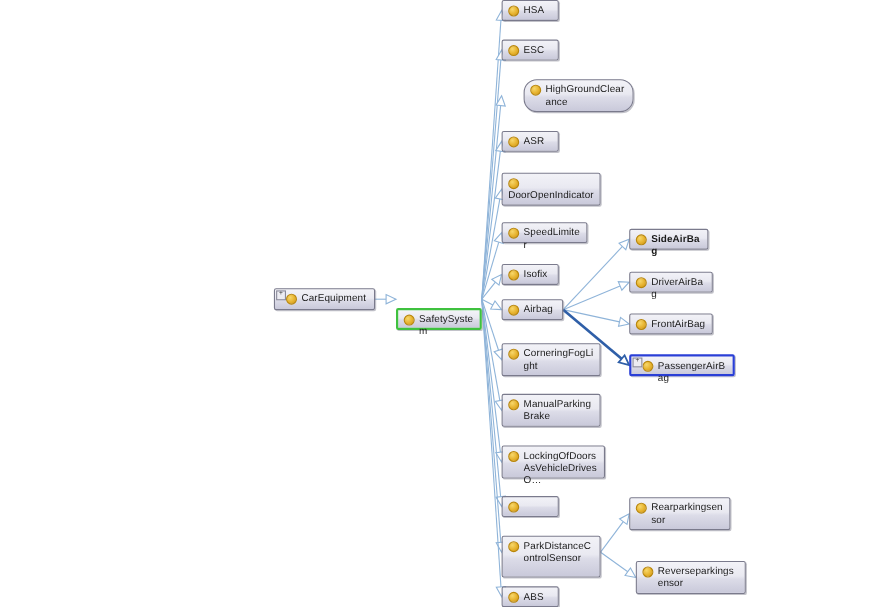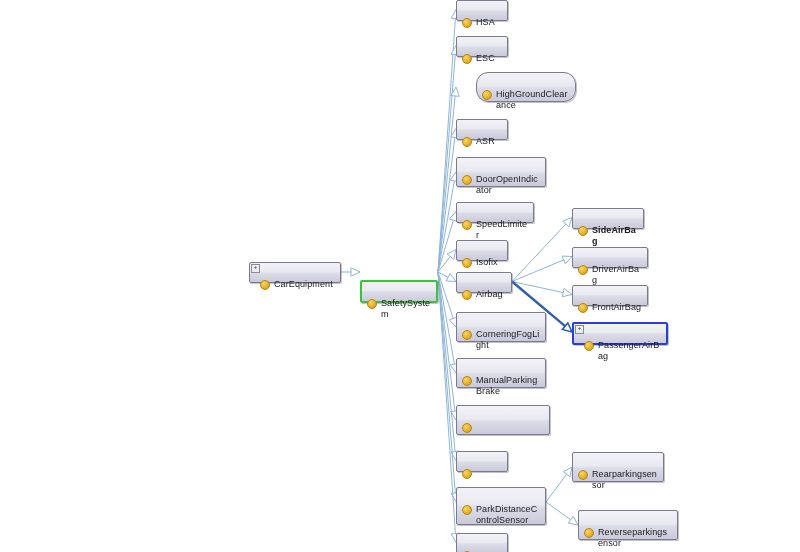--- a/index.html
+++ b/index.html
@@ -28,21 +28,21 @@
   }
   .node {
     position: absolute;
     box-sizing: border-box;
     display: flex;
     align-items: flex-start;
     border: 1px solid #7a7a8c;
     border-radius: 2px;
     background: linear-gradient(to bottom, #f2f2f7 0%, #e9e9f1 45%, #dcdce8 55%, #c9c9da 100%);
     box-shadow: 1px 1px 0 rgba(120,120,135,0.45);
-    padding: 16px 5px 3px 5px;
+    padding: 3px 5px 3px 5px;
     font-size: 9px;
     line-height: 11px;
     color: #1a1a1a;
     letter-spacing: 0.1px;
   }
   .node.selected-green {
     border: 2px solid #3fc13f;
     background: linear-gradient(to bottom, #f3f3f8 0%, #e9e9f1 45%, #dcdce8 55%, #cacadb 100%);
   }
   .node.selected-blue {
@@ -151,21 +151,21 @@
         <span class="node-label">ESC</span>
       </div>
       <div class="node" style="left: 476px; top: 72px; width: 100px; height: 30px; border-radius: 12px;">
         <span class="node-bullet"></span>
         <span class="node-label">HighGroundClearance</span>
       </div>
       <div class="node" style="left: 456px; top: 119px; width: 52px; height: 19px;">
         <span class="node-bullet"></span>
         <span class="node-label">ASR</span>
       </div>
-      <div class="node" style="left: 456px; top: 157px; width: 90px; height: 30px;">
+      <div class="node" style="left: 456px; top: 157px; width: 90px; height: 30px; flex-direction: column;">
         <span class="node-bullet"></span>
         <span class="node-label">DoorOpenIndicator</span>
       </div>
       <div class="node" style="left: 456px; top: 202px; width: 78px; height: 19px;">
         <span class="node-bullet"></span>
         <span class="node-label">SpeedLimiter</span>
       </div>
       <div class="node" style="left: 456px; top: 240px; width: 52px; height: 19px;">
         <span class="node-bullet"></span>
         <span class="node-label">Isofix</span>
@@ -177,20 +177,21 @@
       <div class="node" style="left: 456px; top: 312px; width: 90px; height: 30px;">
         <span class="node-bullet"></span>
         <span class="node-label">CorneringFogLight</span>
       </div>
       <div class="node" style="left: 456px; top: 358px; width: 90px; height: 30px;">
         <span class="node-bullet"></span>
         <span class="node-label">ManualParkingBrake</span>
       </div>
       <div class="node" style="left: 456px; top: 405px; width: 94px; height: 30px;">
         <span class="node-bullet"></span>
+        <span class="node-label">LockingOfDoorsAsVehicleDrivesO…</span>
       </div>
       <div class="node" style="left: 456px; top: 451px; width: 52px; height: 19px; gap: 32px;">
         <span class="node-bullet"></span>
         <span class="node-label">EBA</span>
       </div>
       <div class="node" style="left: 456px; top: 487px; width: 90px; height: 38px;">
         <span class="node-bullet"></span>
         <span class="node-label">ParkDistanceControlSensor</span>
       </div>
       <div class="node" style="left: 456px; top: 533px; width: 52px; height: 19px;">

